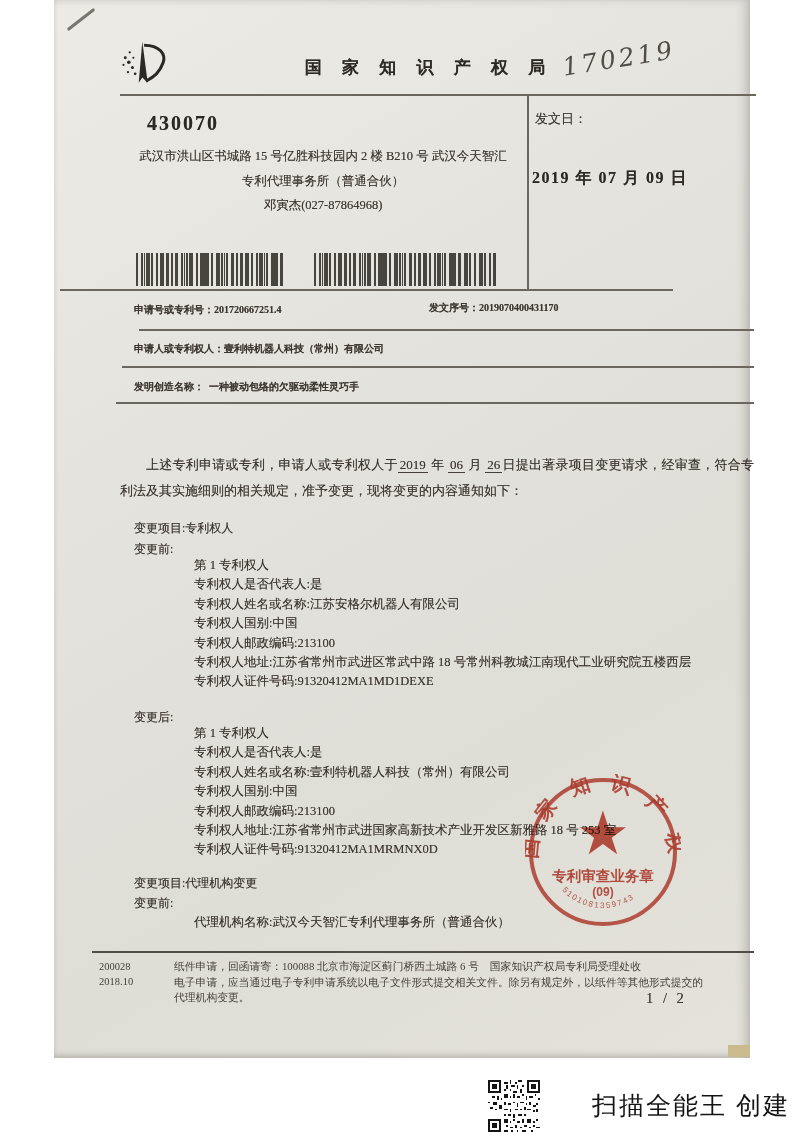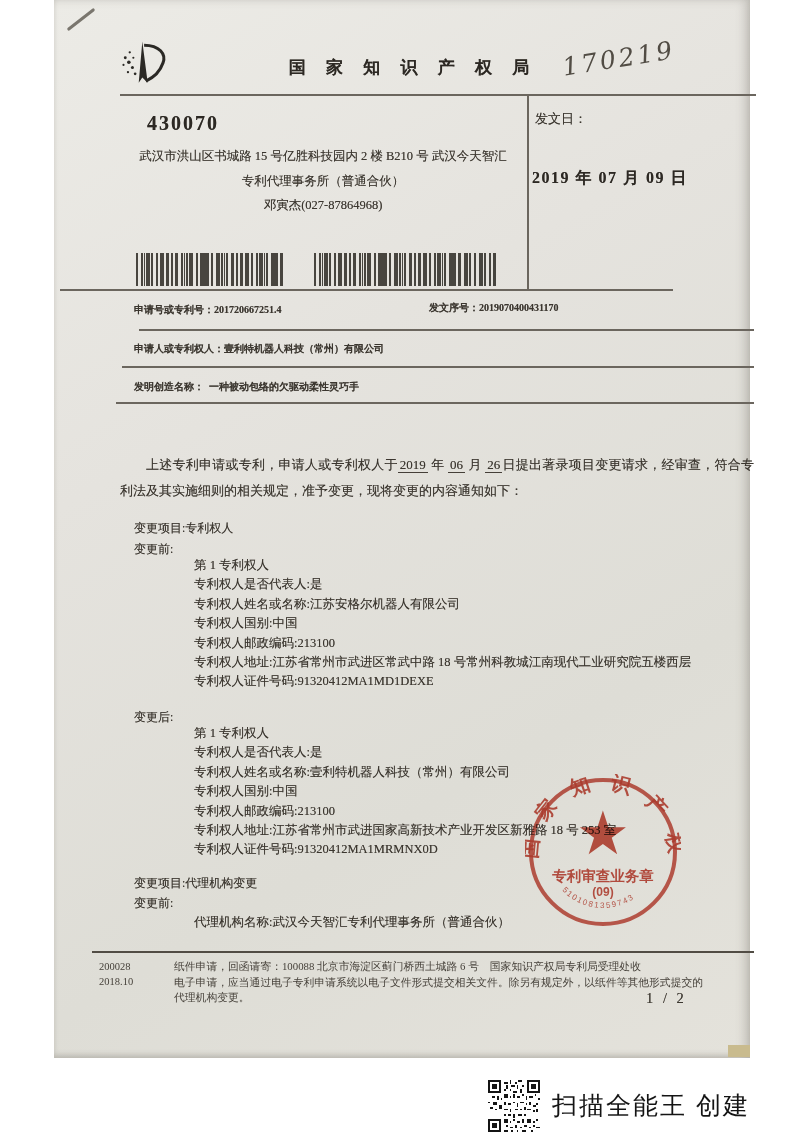--- a/index.html
+++ b/index.html
@@ -38,21 +38,21 @@
   .doc-title{font-size:17.5px;font-weight:700;letter-spacing:10px;text-align:center;width:100%;}
   .para{font-size:13px;line-height:26px;text-indent:2em;text-align:justify;}
   .para u{text-decoration:none;border-bottom:1px solid #453f38;padding:0 2px;}
   .secline{font-size:12px;white-space:nowrap;}
   .block{font-size:12.5px;line-height:19.4px;white-space:nowrap;}
   .footer-small{font-size:10.5px;line-height:15px;color:#46413a;}
   .footer-text{font-size:10.8px;line-height:15.5px;color:#46413a;white-space:nowrap;}
   .pageno{font-size:14.5px;letter-spacing:3px;}
   .tanpatch{width:22px;height:12px;background:#c9bb8e;}
   .seal{mix-blend-mode:multiply;opacity:.92;}
-  .wm-text{font-family:"Liberation Sans", sans-serif;font-size:25px;color:#141414;letter-spacing:2px;font-weight:500;}
+  .wm-text{font-family:"Liberation Sans", sans-serif;font-size:25px;color:#141414;letter-spacing:2px;font-weight:500;margin-left:40px;}
 </style>
 </head>
 <body>
 
 <div class="page">
 
   <div class="abs penmark" style="left:10px;top:18px;"></div>
 
   <div class="abs" style="left:64px;top:38px;width:54px;height:52px;">
     <svg width="54" height="52" viewBox="0 0 60 58">
@@ -64,21 +64,21 @@
         <circle cx="17" cy="22" r="1.2"></circle>
           <circle cx="16" cy="33" r="1.7"></circle>
         <circle cx="11" cy="38" r="1.3"></circle>
           <circle cx="19" cy="40" r="1.5"></circle>
         <polygon points="27,4 33,50 27,44 23,50"></polygon>
       </g>
       <path d="M 29,8 C 46,8 54,18 50,28 C 47,37 40,44 31,48" fill="none" stroke="#2b2925" stroke-width="3.4"></path>
     </svg>
   </div>
 
-  <div class="abs t dark office-name" style="left:159px;top:56px;width:400px;">国 家 知 识 产 权 局</div>
+  <div class="abs t dark office-name" style="left:175px;top:56px;width:400px;">国 家 知 识 产 权 局</div>
 
   <div class="abs handwritten" style="left:508px;top:44px;">170219</div>
 
   <div class="abs rule" style="left:66px;top:94px;width:636px;"></div>
   <div class="abs vrule" style="left:473px;top:95px;height:194px;"></div>
 
   <div class="abs t dark postal" style="left:93px;top:112px;">430070</div>
   <div class="abs t addr" style="left:66px;top:144px;width:406px;">
     <div>武汉市洪山区书城路 15 号亿胜科技园内 2 楼 B210 号 武汉今天智汇</div>
     <div>专利代理事务所（普通合伙）</div>

